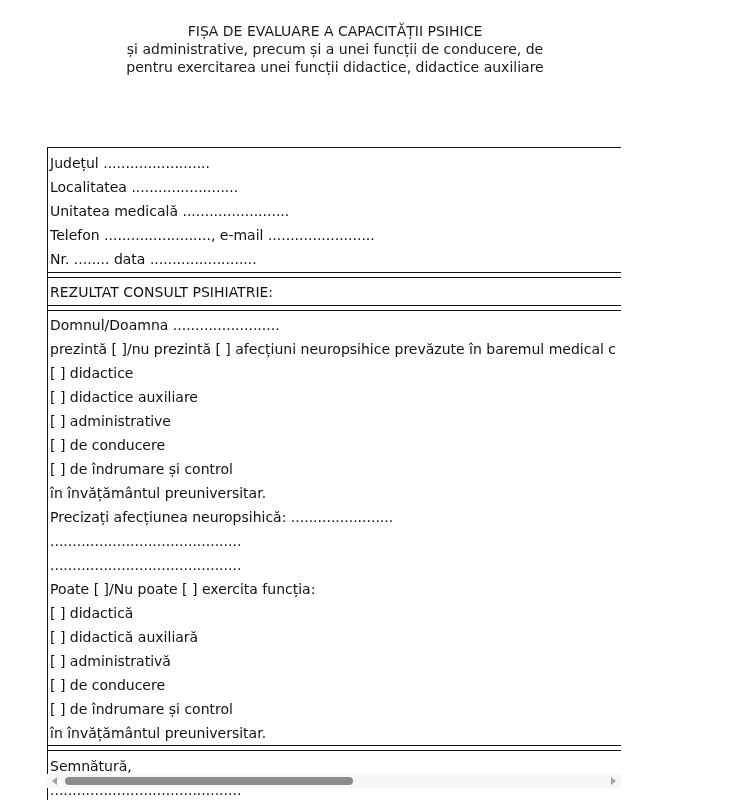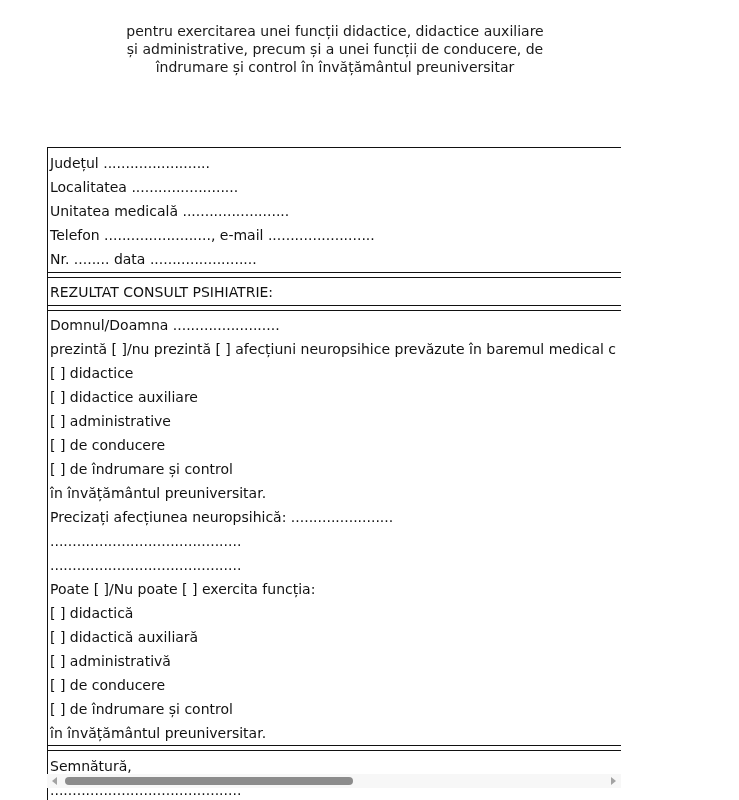--- a/index.html
+++ b/index.html
@@ -52,23 +52,23 @@
   }
   .sb-thumb {
     position: absolute; left: 18px; top: 3px; width: 288px; height: 8px;
     border-radius: 4px; background: #8c8c8c;
   }
 </style>
 </head>
 <body>
 
 <div class="title-block">
+  <div>FIȘA DE EVALUARE A CAPACITĂȚII PSIHICE</div>
+  <div>și administrative, precum și a unei funcții de conducere, de</div>
   <div>pentru exercitarea unei funcții didactice, didactice auxiliare</div>
-  <div>și administrative, precum și a unei funcții de conducere, de</div>
-  <div>îndrumare și control în învățământul preuniversitar</div>
 </div>
 
 <div class="viewport">
   <table class="doc-table">
     <tbody>
         <tr>
       <td class="cell" style="padding-top:3px;padding-bottom:1px;">
         <div class="line">Județul ........................</div>
         <div class="line">Localitatea ........................</div>
         <div class="line">Unitatea medicală ........................</div>

